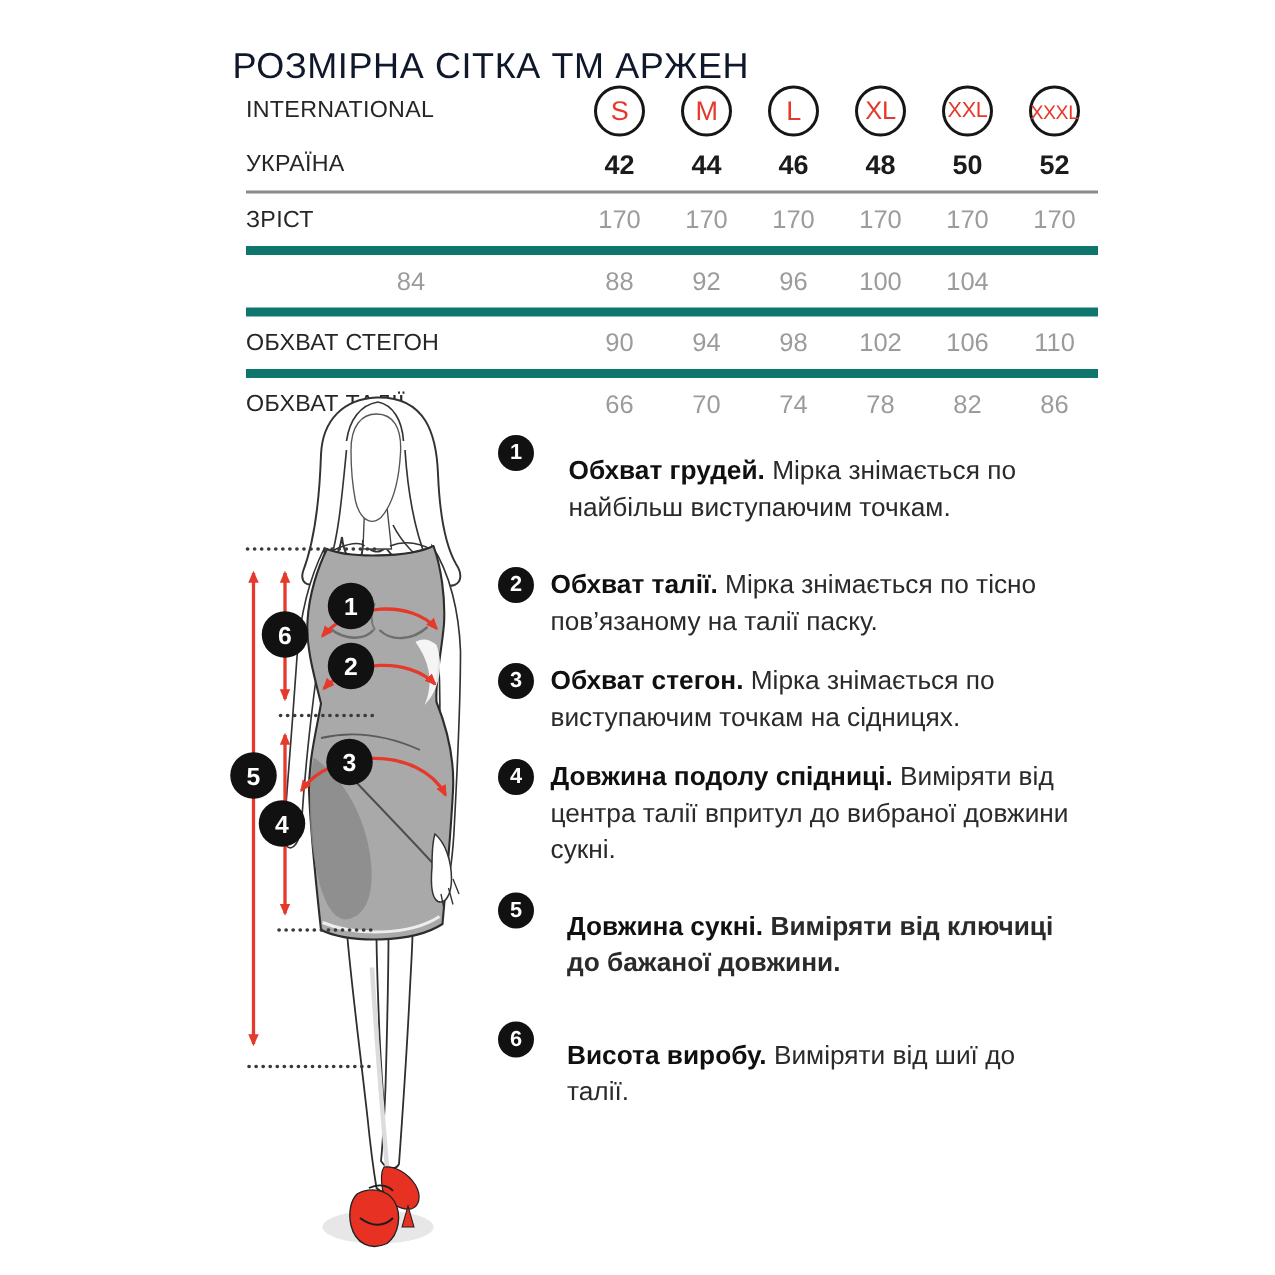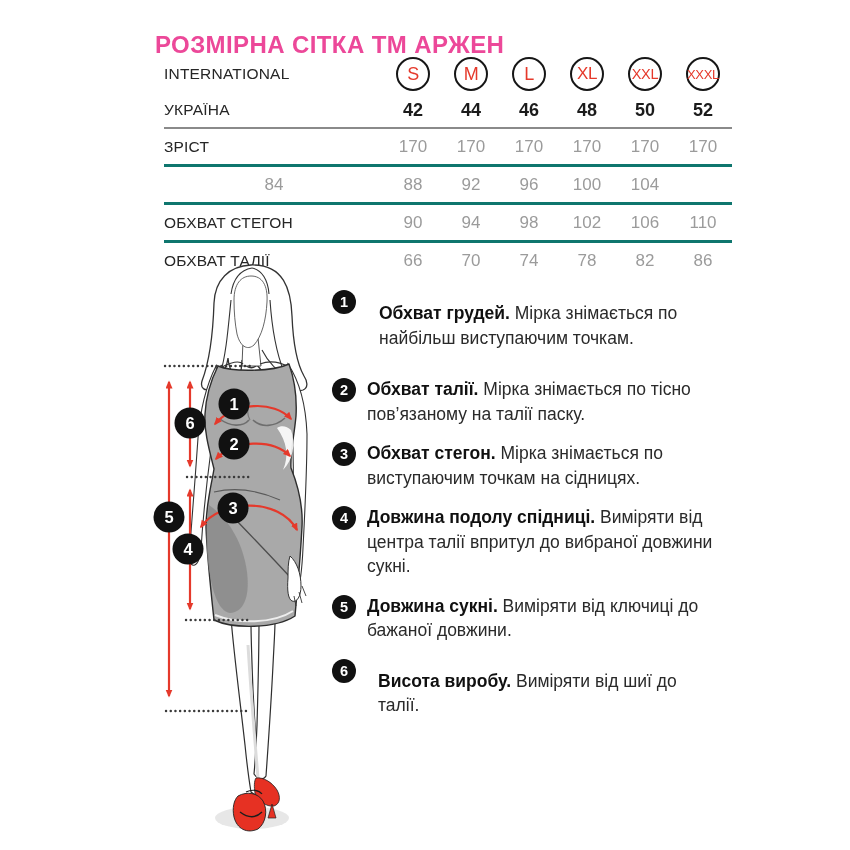--- a/index.html
+++ b/index.html
@@ -2,31 +2,31 @@
 <html style="--accent: #e5392b;"><head>
 <meta charset="utf-8">
 <style>
   html,body{margin:0;padding:0;}
   body{
     width:850px;height:850px;background:#ffffff;position:relative;overflow:hidden;
     font-family:"Liberation Sans","DejaVu Sans",sans-serif;color:#222;
   }
   
   .page-title{
-    position:absolute;left:155px;top:15px;font-size:24px;font-weight:700;
-    color:#ec4899;letter-spacing:.4px;white-space:nowrap;
+    position:absolute;left:155px;top:15px;font-size:24px;font-weight:400;
+    color:#0f172a;letter-spacing:.4px;white-space:nowrap;
   }
   
   .size-table{position:absolute;left:164px;top:55px;width:568px;}
   .t-row{display:grid;grid-template-columns:220px repeat(6,58px);align-items:center;}
   .t-row.kind-circles{height:38px;}
   .t-row.kind-bold{height:34px;}
   .t-row.kind-plain{height:35px;}
   .t-row.div-thick{border-bottom:2px solid #8a8a8a;}
-  .t-row.div-thin{border-bottom:3px solid #0f766e;}
+  .t-row.div-thin{border-bottom:6px solid #0f766e;}
   .row-label{font-size:15.5px;color:#262626;letter-spacing:.2px;}
   .t-cell{display:flex;justify-content:center;align-items:center;}
   .kind-bold .t-cell{font-size:18px;font-weight:600;color:#1b1b1b;}
   .kind-plain .t-cell{font-size:17px;color:#9b9b9b;}
   .size-circle{
     width:30px;height:30px;border:2.5px solid #161616;border-radius:50%;
     display:flex;align-items:center;justify-content:center;
     color:var(--accent,#e5392b);font-weight:500;letter-spacing:-.3px;
   }
   
@@ -244,19 +244,19 @@
     <div class="legend-item">
       <div class="legend-num">3</div>
       <p class="legend-text" style="margin: 0px;"><b>Обхват стегон.</b> Мірка знімається по виступаючим точкам на сідницях.</p>
     </div>
     <div class="legend-item">
       <div class="legend-num">4</div>
       <p class="legend-text" style="margin: 0px;"><b>Довжина подолу спідниці.</b> Виміряти від центра талії впритул до вибраної довжини сукні.</p>
     </div>
     <div class="legend-item">
       <div class="legend-num">5</div>
-      <p class="legend-text" style="margin: 0px;"><b>Довжина сукні.</b> Виміряти від ключиці до бажаної довжини.</p>
+      <p class="legend-text" style="margin: 11px; font-weight: bold;"><b>Довжина сукні.</b> Виміряти від ключиці до бажаної довжини.</p>
     </div>
     <div class="legend-item">
       <div class="legend-num">6</div>
       <p class="legend-text" style="margin: 11px;"><b>Висота виробу.</b> Виміряти від шиї до талії.</p>
     </div>
   </div>
 
 </body></html>

